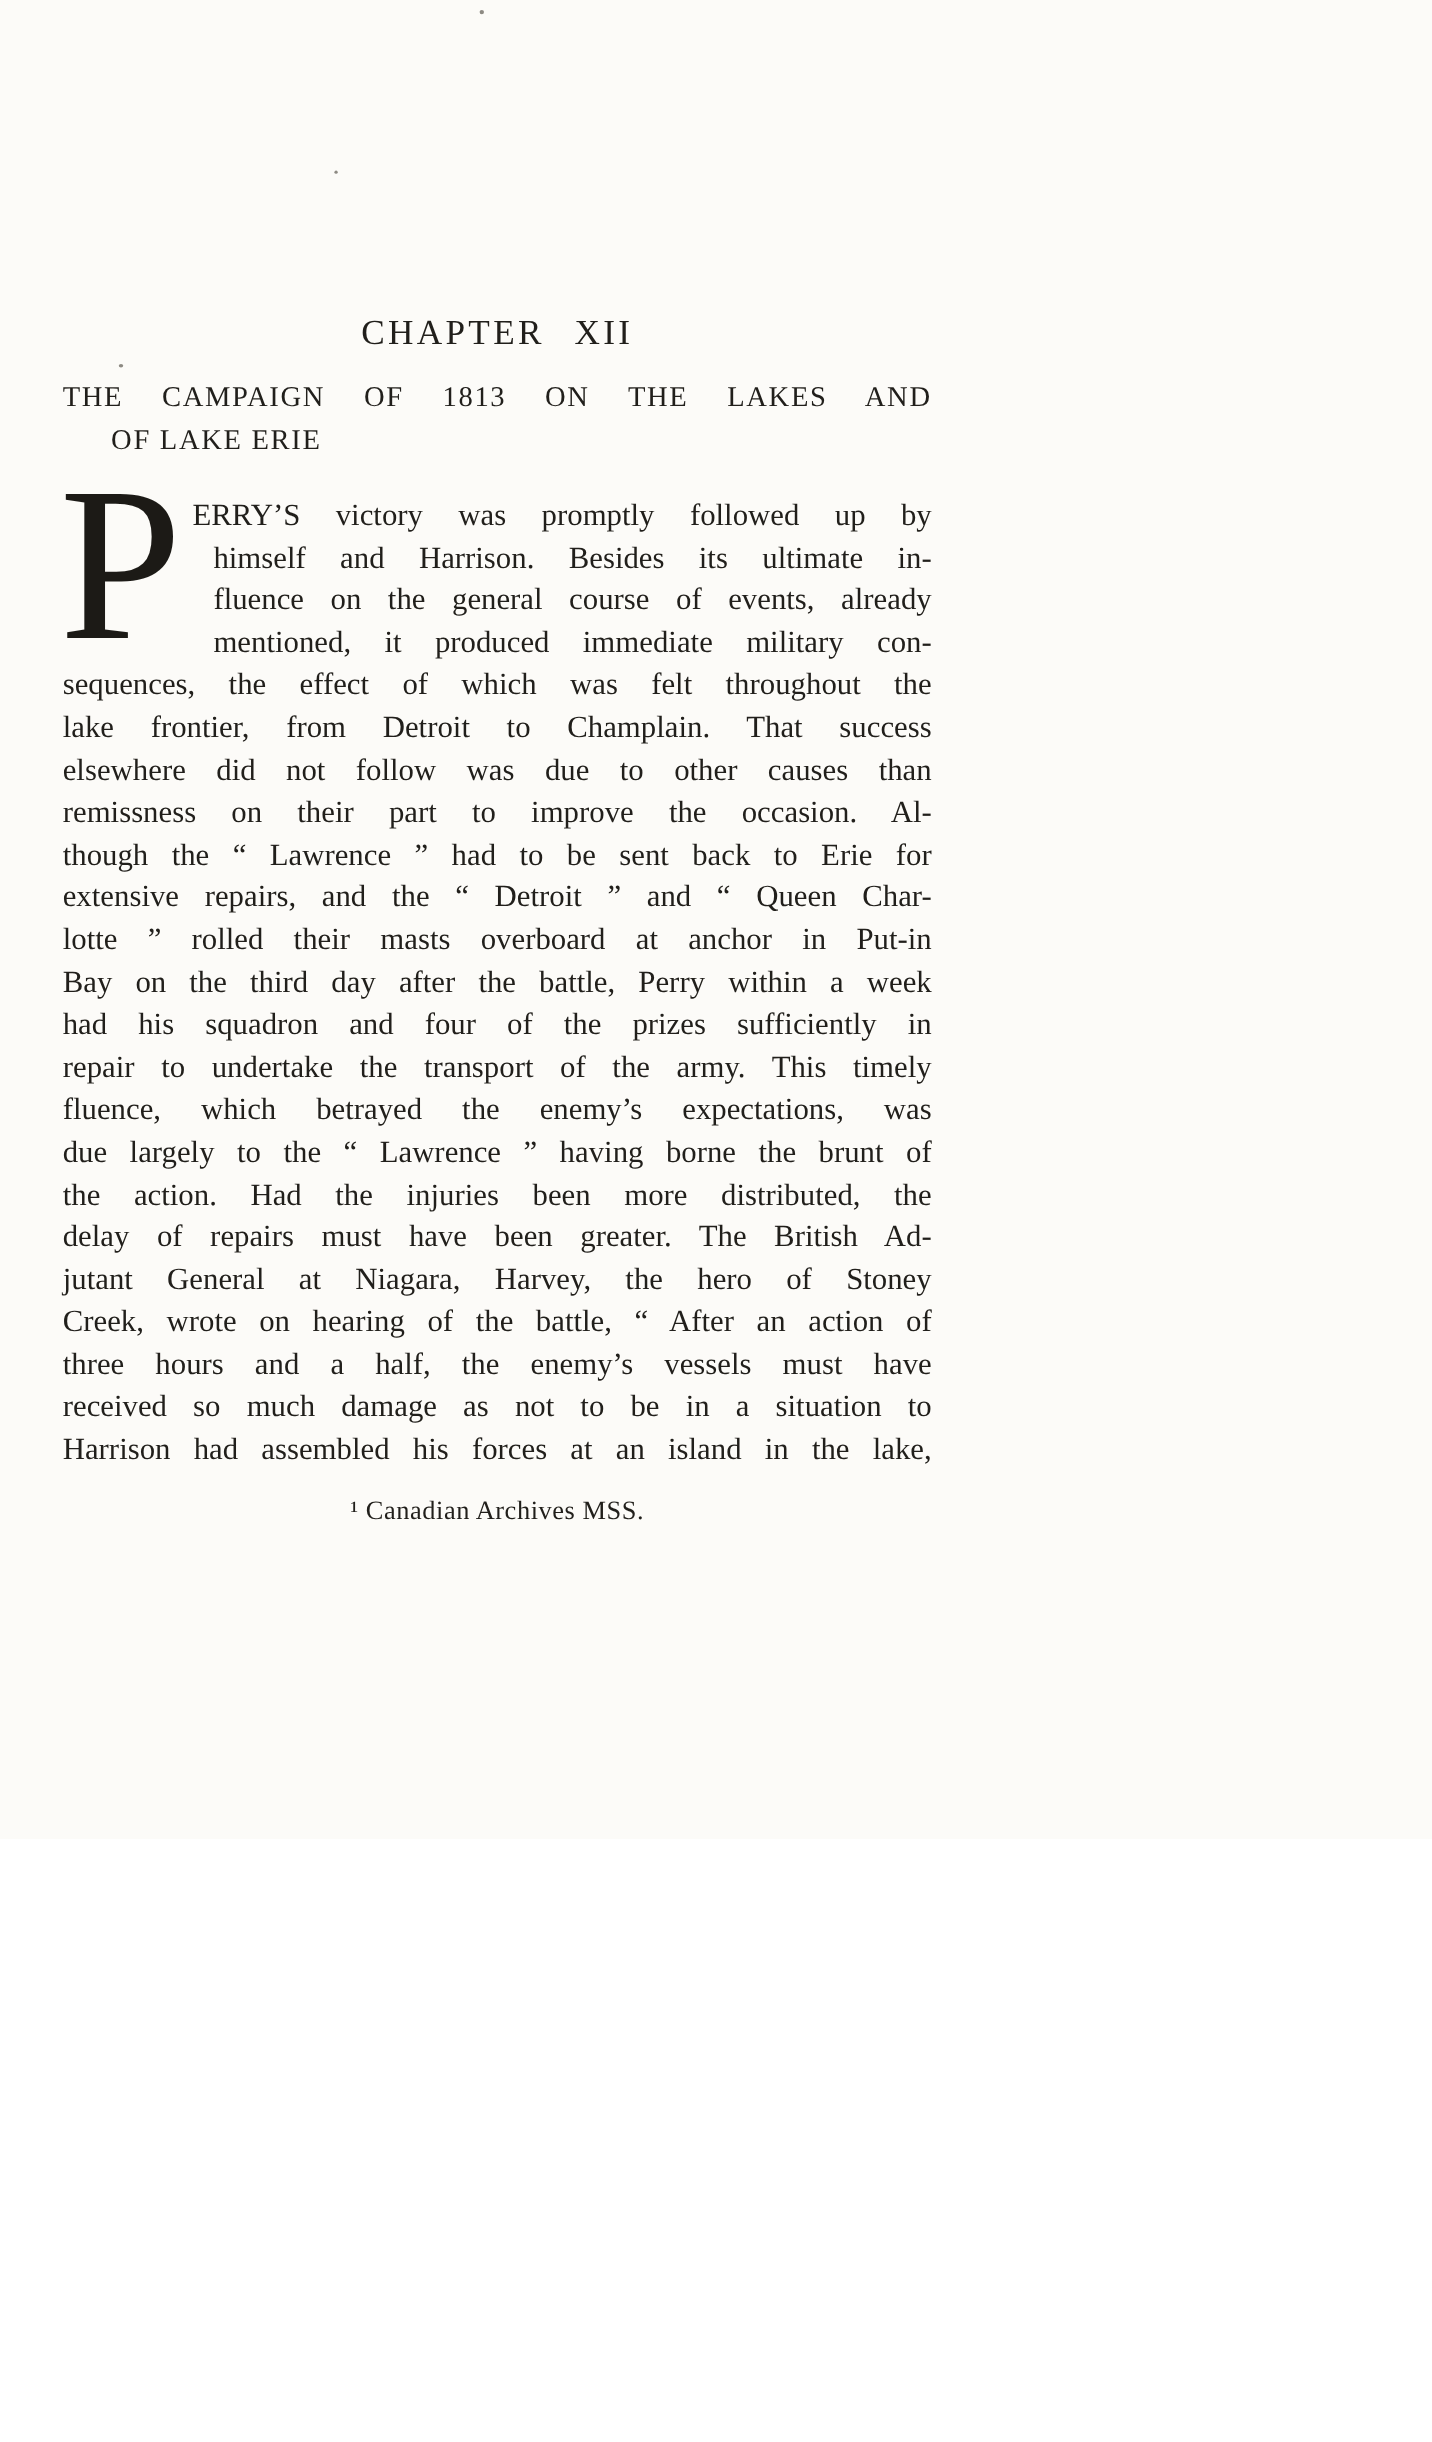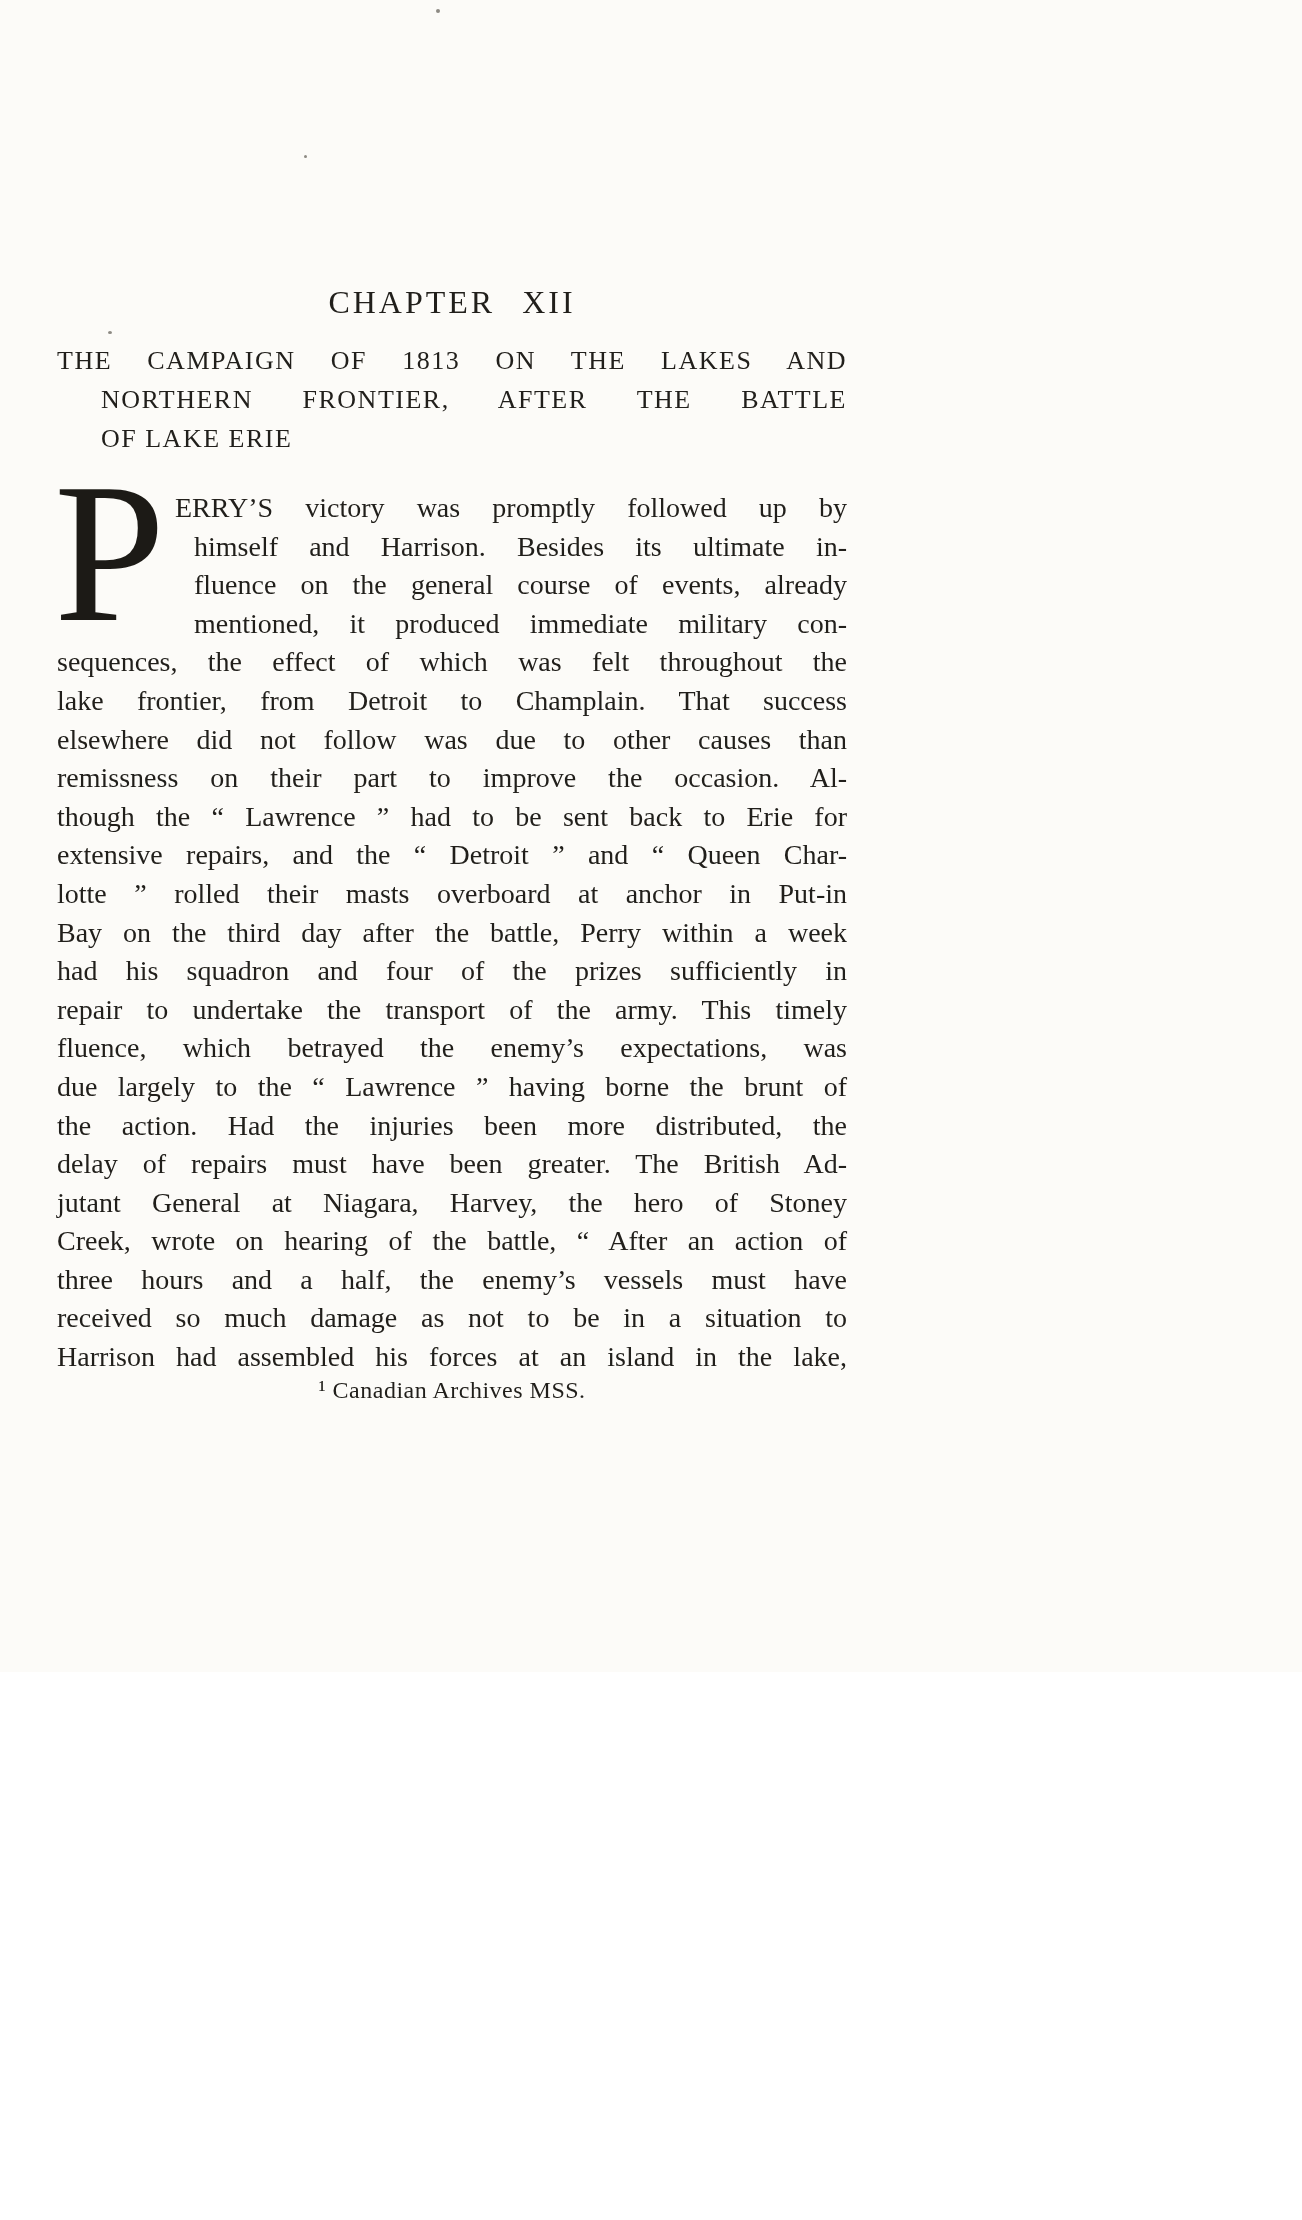--- a/index.html
+++ b/index.html
@@ -69,20 +69,21 @@
       text-align-last: justify;
     }
     .cap-line.first {
       padding-left: 118px;
     }
     .body-line {
       text-align: justify;
       text-align-last: justify;
     }
     .footnote {
+      margin-top: 23px;
       font-size: 24px;
       text-align: center;
       letter-spacing: 0.5px;
     }
     .speck {
       position: absolute;
       background: #8d8a83;
       border-radius: 50%;
     }
     .speck.s1 { left: 436px; top: 9px;  width: 4px; height: 4px; }
@@ -97,21 +98,20 @@
   <div class="speck s1"></div>
   <div class="speck s2"></div>
   <div class="speck s3"></div>
 
   <div class="text-column">
 
     <h1 class="chapter">CHAPTER XII</h1>
 
     <div class="subtitle">
       <div class="subtitle-line">THE CAMPAIGN OF 1813 ON THE LAKES AND</div>
-      <div class="subtitle-line indent">NORTHERN FRONTIER, AFTER THE BATTLE</div>
       <div class="subtitle-line last">OF LAKE ERIE</div>
     </div>
 
     <div class="body-block">
       <span class="drop-cap">P</span>
 
       <div class="cap-line first">ERRY’S victory was promptly followed up by</div>
       <div class="cap-line">himself and Harrison.  Besides its ultimate in-</div>
       <div class="cap-line">fluence on the general course of events, already</div>
       <div class="cap-line">mentioned, it produced immediate military con-</div>

